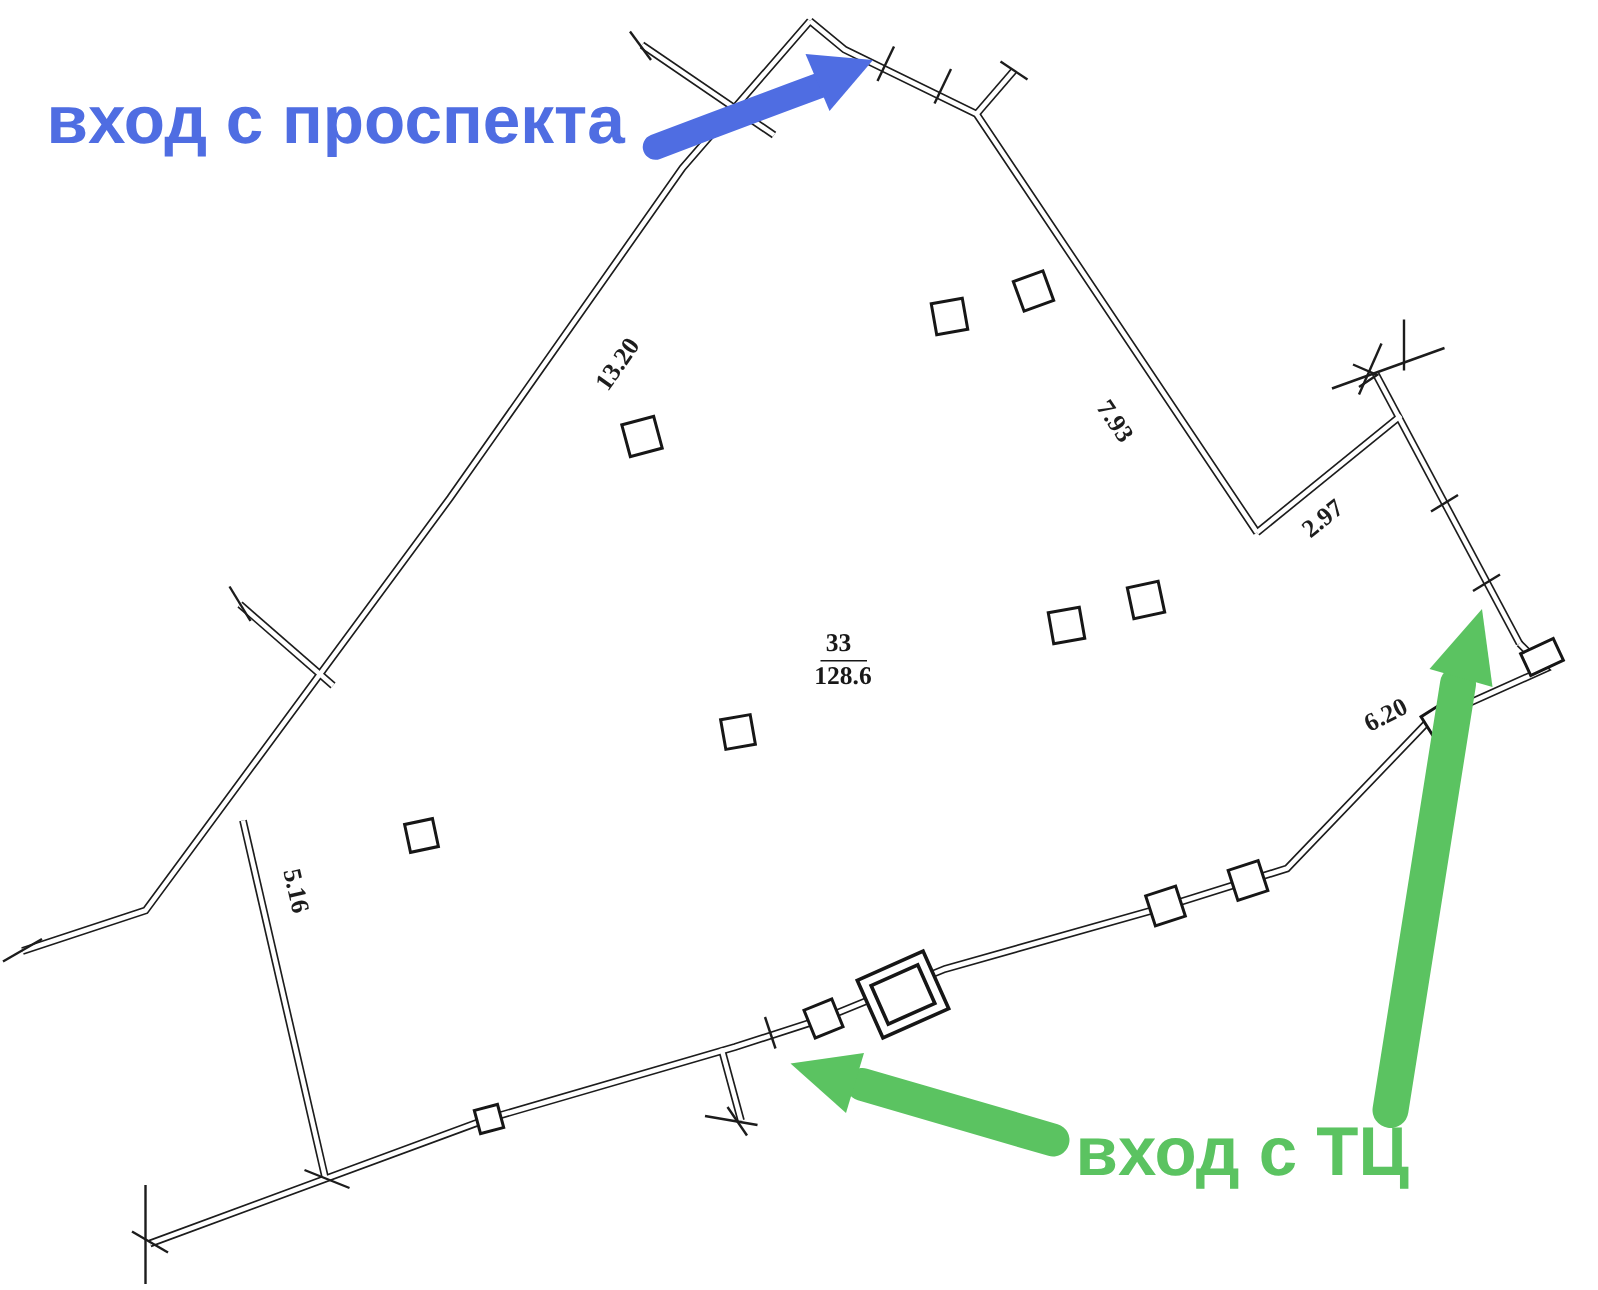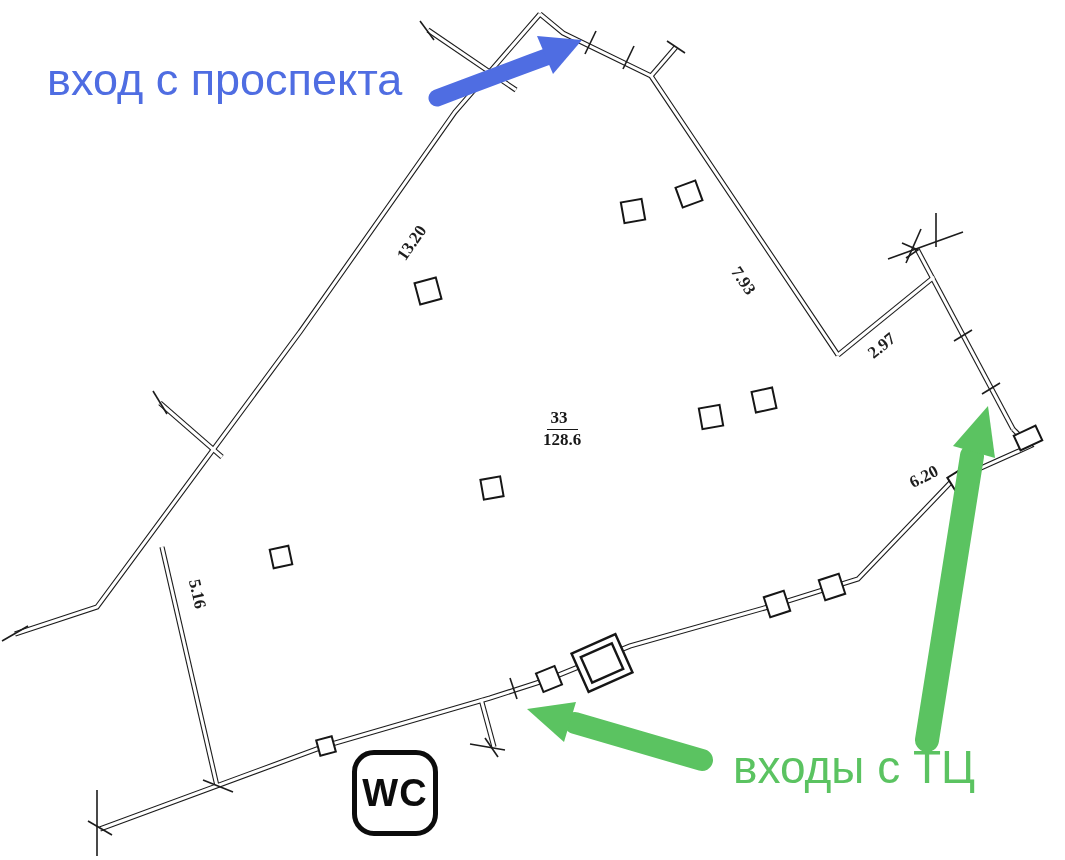--- a/index.html
+++ b/index.html
@@ -17,36 +17,36 @@
   .wo path{stroke:var(--ink);stroke-width:5.2;fill:none;stroke-linejoin:miter;}
   .wi path{stroke:#ffffff;stroke-width:3;fill:none;stroke-linejoin:miter;}
   .tick{stroke:var(--ink);stroke-width:1.6;fill:none;}
   .col rect{fill:#ffffff;stroke:#161616;stroke-width:2;}
   .vest rect{fill:#ffffff;stroke:#161616;stroke-width:2.4;}
   .ba-shaft{stroke:var(--blue);stroke-width:17;stroke-linecap:round;fill:none;}
   .ba-head{fill:var(--blue);}
   .ga-shaft{stroke:var(--green);stroke-linecap:round;fill:none;}
   .ga-head{fill:var(--green);}
 
-  .annot{position:absolute;font-weight:normal;white-space:nowrap;margin-left:16px;}
+  .annot{position:absolute;font-weight:bold;white-space:nowrap;}
   .annot-blue{left:31px;top:54px;font-size:45px;color:var(--blue);}
   .annot-green{left:717px;top:740px;font-size:46px;color:var(--green);}
 
   .dim{
     position:absolute;font-family:"Liberation Serif",serif;font-size:17px;font-weight:700;
     color:#1d1d1d;white-space:nowrap;transform-origin:center;
   }
   .dim-1320{left:412px;top:243px;transform:translate(-50%,-50%) rotate(-55deg);}
   .dim-793 {left:743px;top:281px;transform:translate(-50%,-50%) rotate(56deg);}
   .dim-297 {left:882px;top:346px;transform:translate(-50%,-50%) rotate(-39deg);}
   .dim-620 {left:924px;top:477px;transform:translate(-50%,-50%) rotate(-27deg);}
   .dim-516 {left:197px;top:594px;transform:translate(-50%,-50%) rotate(77deg);}
 
   .room-label{
-    position:absolute;left:531px;top:409px;width:62px;text-align:center;
+    position:absolute;left:531px;top:420px;width:62px;text-align:center;
     font-family:"Liberation Serif",serif;font-size:17px;font-weight:700;color:#181818;
     line-height:1.1;
   }
   .room-label .num{display:inline-block;padding:0 10px 1px 4px;border-bottom:1.7px solid #181818;}
   .room-label .area{display:block;margin-top:1px;}
 
   .wc-badge{
     position:absolute;left:352px;top:750px;width:86px;height:86px;box-sizing:border-box;
     border:5px solid #0c0c0c;border-radius:22px;background:#ffffff;
     display:flex;align-items:center;justify-content:center;
@@ -166,28 +166,27 @@
       <polygon class="ga-head" points="988,406 995,458 953,446"></polygon>
     </g>
     <g>
       <path class="ga-shaft" d="M702,760 L575,723" stroke-width="22"></path>
       <polygon class="ga-head" points="527,709 576,702 564,742"></polygon>
     </g>
   </svg>
 
   <div class="annot annot-blue">вход с проспекта</div>
 
-  <div class="annot annot-green">входы с ТЦ</div>
+  <div class="annot annot-green">вход с ТЦ</div>
 
   <div class="dim dim-1320">13.20</div>
   <div class="dim dim-793">7.93</div>
   <div class="dim dim-297">2.97</div>
   <div class="dim dim-620">6.20</div>
   <div class="dim dim-516">5.16</div>
 
   <div class="room-label">
     <span class="num">33</span>
     <span class="area">128.6</span>
   </div>
 
-  <div class="wc-badge">WC</div>
 
 </div>
 
 </body></html>

